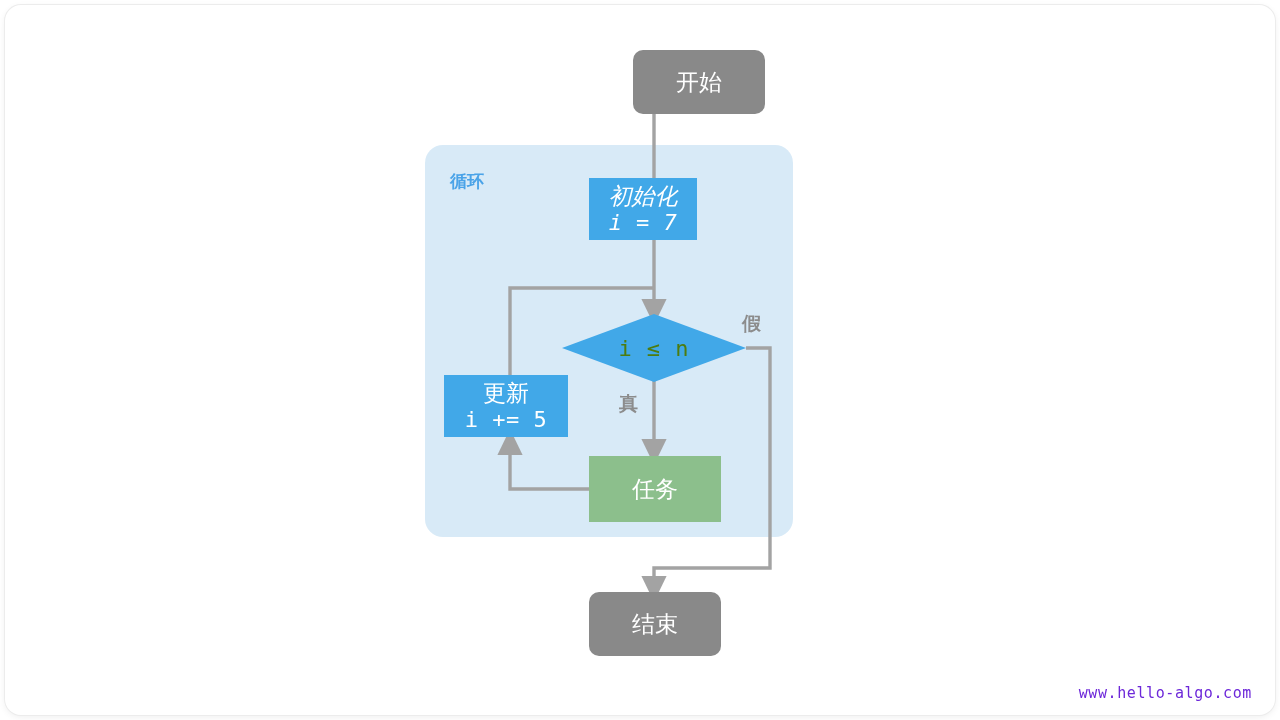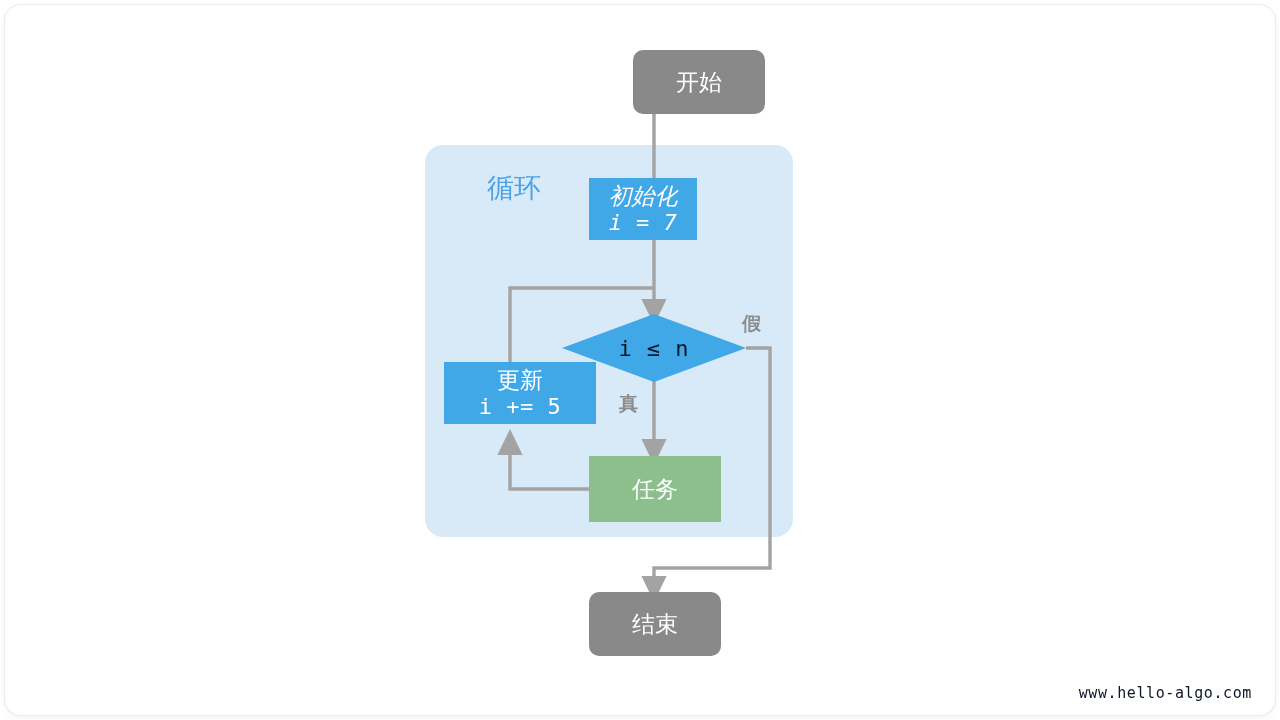--- a/index.html
+++ b/index.html
@@ -74,52 +74,51 @@
   }
   .diamond-label {
     position: absolute;
     left: 0;
     top: 0;
     width: 100%;
     height: 100%;
     display: flex;
     align-items: center;
     justify-content: center;
-    color: #0f172a;
+    color: #4d7c0f;
     font-family: "DejaVu Sans Mono", monospace;
     font-size: 22px;
     letter-spacing: 1px;
     pointer-events: none;
   }
   .loop-box {
     position: absolute;
     border-radius: 18px;
     box-sizing: border-box;
   }
   .loop-title {
     position: absolute;
     font-family: "Liberation Sans", sans-serif;
-    font-size: 27px;
-    font-weight: normal;
-    margin-left: 37px;
+    font-size: 17px;
+    font-weight: bold;
   }
   .edge-label {
     position: absolute;
     font-family: "Liberation Sans", sans-serif;
     font-size: 19px;
     font-weight: bold;
     color: #8c8c8c;
   }
   .watermark {
     position: absolute;
     right: 28px;
     bottom: 18px;
     font-family: "DejaVu Sans Mono", monospace;
     font-size: 15px;
-    color: #0f172a;
+    color: #6d28d9;
     letter-spacing: 0.6px;
   }
 </style>
 </head>
 <body>
 
 <div id="canvas">
   <div class="page-frame"></div>
 
   <div class="stage">
@@ -157,21 +156,21 @@
 
     <div class="node terminal" style="left:589px; top:50px; width:132px; height:64px; background:#898989;margin-left:44px;">
       <div class="cn">开始</div>
     </div>
 
     <div class="node" style="left:589px; top:178px; width:108px; height:62px; background:#41a8e8;font-style:italic;">
       <div class="cn">初始化</div>
       <div class="mono">i = 7</div>
     </div>
 
-    <div class="node" style="left:444px; top:362px; width:152px; height:62px; background:#41a8e8;">
+    <div class="node" style="left:444px; top:375px; width:124px; height:62px; background:#41a8e8;">
       <div class="cn">更新</div>
       <div class="mono">i += 5</div>
     </div>
 
     <div class="node terminal" style="left:589px; top:592px; width:132px; height:64px; background:#898989;">
       <div class="cn">结束</div>
     </div>
 
     <div class="node" style="left:589px; top:456px; width:132px; height:66px; background:#8cbf8c;">
       <div class="cn">任务</div>

